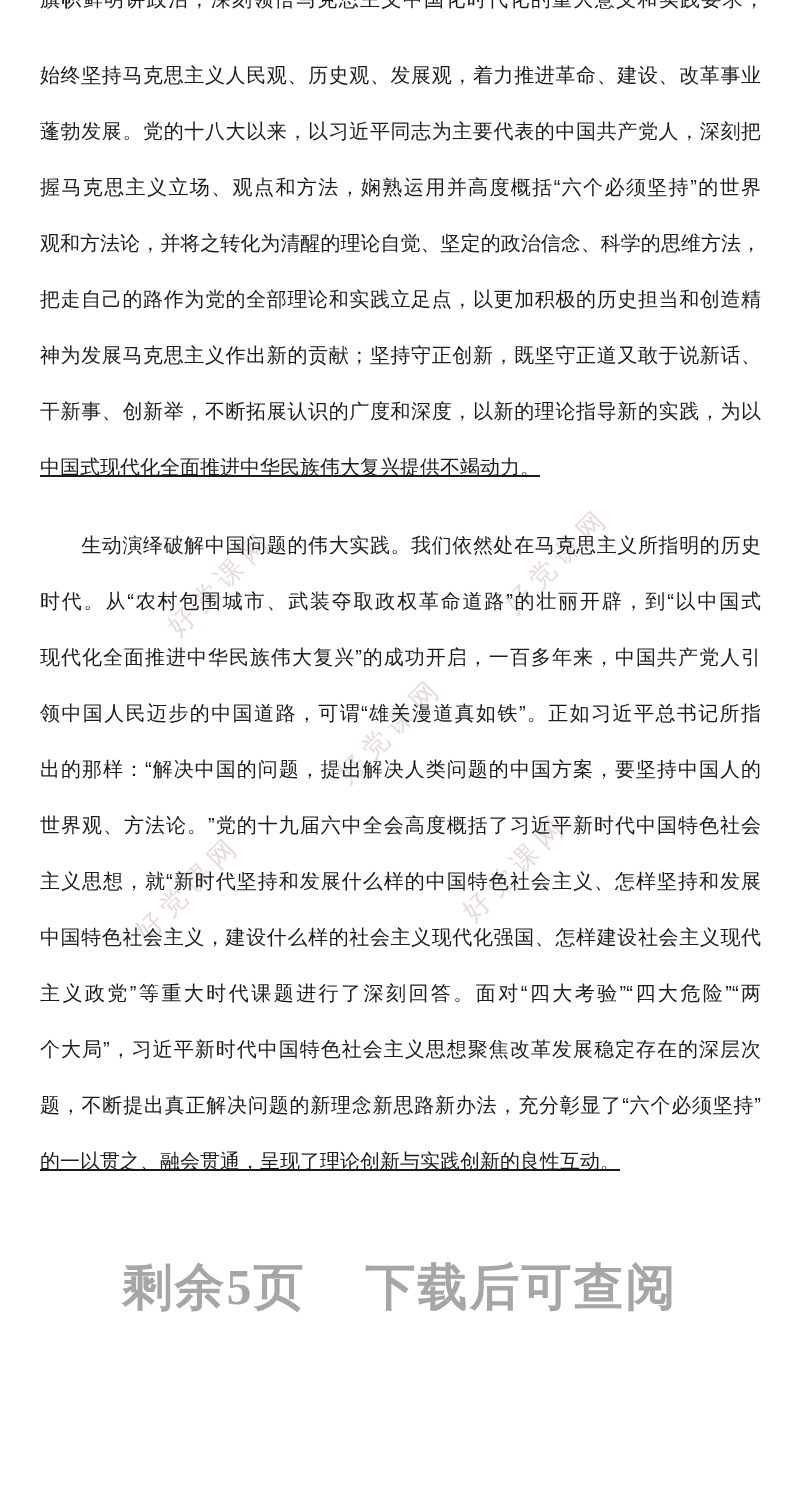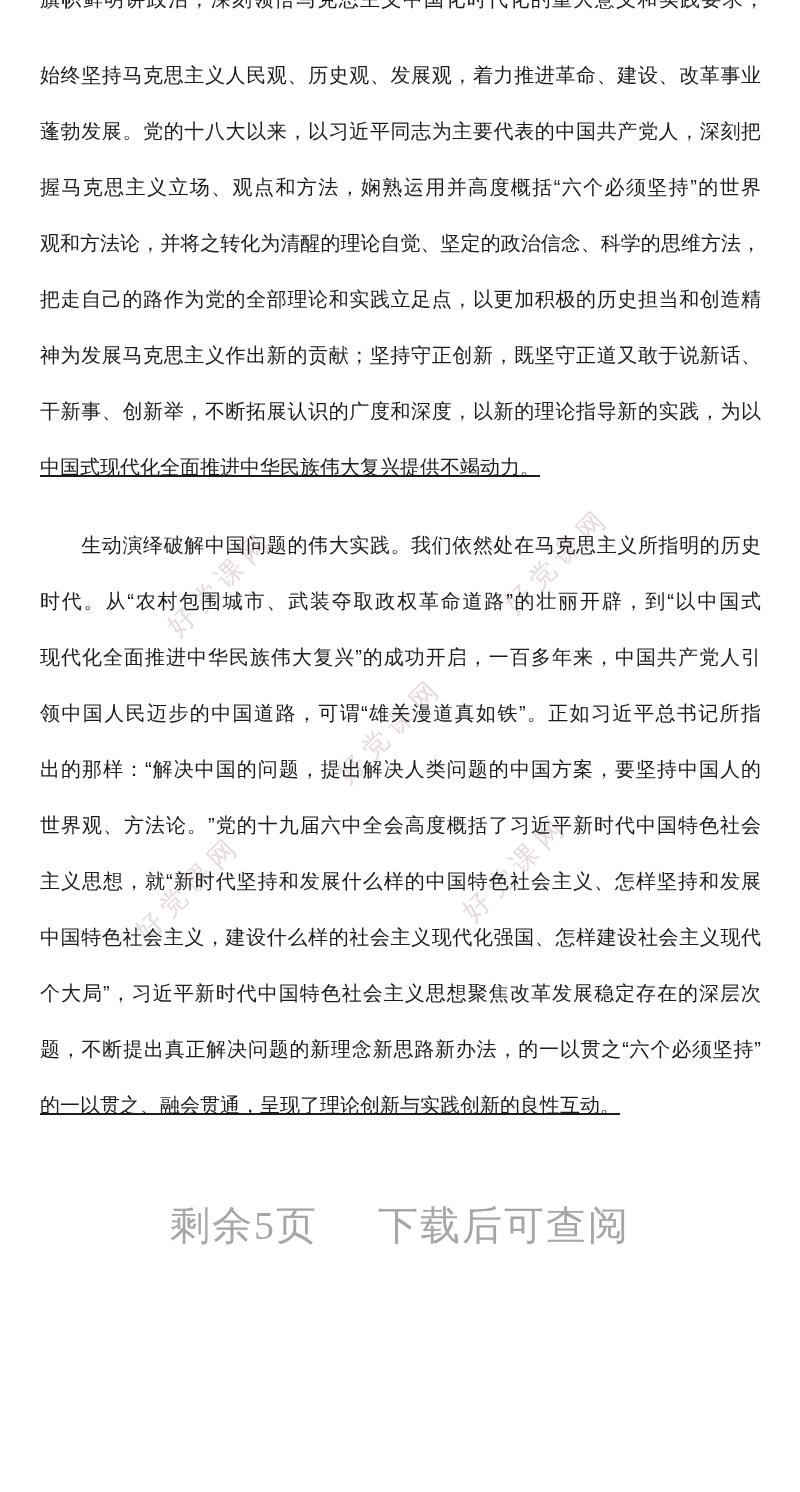--- a/index.html
+++ b/index.html
@@ -65,22 +65,22 @@
     overflow: hidden;
   }
   .line.last { text-align-last: left; text-decoration: underline; }
 
   .footer-note {
     position: relative;
     z-index: 1;
     margin-top: 65px;
     text-align: center;
     font-family: "Liberation Serif", "DejaVu Serif", serif;
-    font-weight: 400;
-    font-size: 40px;
+    font-weight: 700;
+    font-size: 50px;
     letter-spacing: 2px;
     color: var(--footer-color, #a6a6a6);
     white-space: nowrap;
   }
   .footer-note .gap { display: inline-block; width: 60px; }
 </style>
 </head>
 <body>
 
 <div class="page">
@@ -110,22 +110,23 @@
       </div>
       <div class="para">
         <div class="line">　　生动演绎破解中国问题的伟大实践。我们依然处在马克思主义所指明的历史</div>
         <div class="line">时代。从“农村包围城市、武装夺取政权革命道路”的壮丽开辟，到“以中国式</div>
         <div class="line">现代化全面推进中华民族伟大复兴”的成功开启，一百多年来，中国共产党人引</div>
         <div class="line">领中国人民迈步的中国道路，可谓“雄关漫道真如铁”。正如习近平总书记所指</div>
         <div class="line">出的那样：“解决中国的问题，提出解决人类问题的中国方案，要坚持中国人的</div>
         <div class="line">世界观、方法论。”党的十九届六中全会高度概括了习近平新时代中国特色社会</div>
         <div class="line">主义思想，就“新时代坚持和发展什么样的中国特色社会主义、怎样坚持和发展</div>
         <div class="line">中国特色社会主义，建设什么样的社会主义现代化强国、怎样建设社会主义现代</div>
+        <div class="line">主义政党”等重大时代课题进行了深刻回答。面对“四大考验”“四大危险”“两</div>
         <div class="line">个大局”，习近平新时代中国特色社会主义思想聚焦改革发展稳定存在的深层次</div>
-        <div class="line">题，不断提出真正解决问题的新理念新思路新办法，的一以贯之“六个必须坚持”</div>
+        <div class="line">题，不断提出真正解决问题的新理念新思路新办法，充分彰显了“六个必须坚持”</div>
         <div class="line last">的一以贯之、融会贯通，呈现了理论创新与实践创新的良性互动。</div>
       </div>
     </div>
 
   <div class="footer-note">
     <span>剩余5页</span><span class="gap"></span><span>下载后可查阅</span>
   </div>
 
 </div>
 

